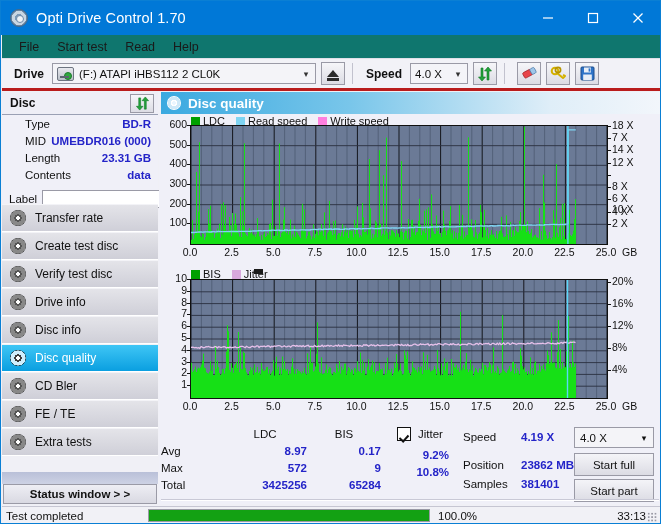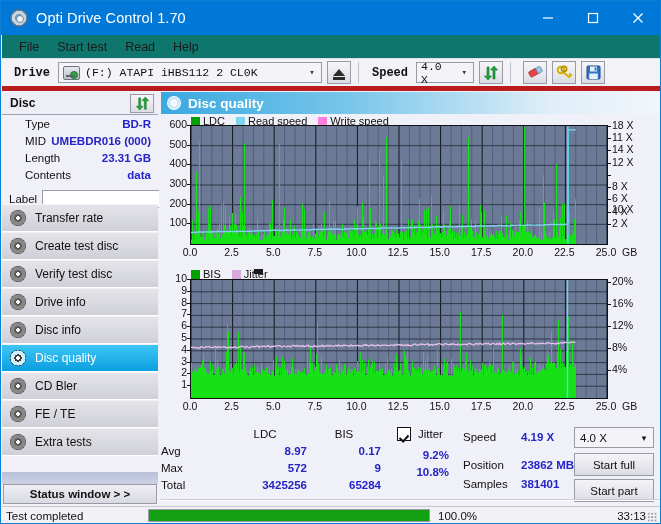--- a/index.html
+++ b/index.html
@@ -53,22 +53,21 @@
   }
   .menu-item {
     font-size: 12.5px; color: #1a1a1a; padding: 2px 9px; white-space: nowrap;
   }
 
   
   .toolbar {
     position: absolute; left: 1px; top: 58px; width: 658px; height: 32px;
     background: #f2f2f7;
     display: flex; align-items: center; padding: 0 6px;
-    border-bottom: 5px solid #b91c1c;
-    font-family: Liberation Mono, monospace;
+    border-bottom: 3px solid #b91c1c;
   }
   .tbl-label { font-size: 12px; font-weight: bold; color: #111; margin: 0 8px 0 6px; }
   .combo {
     height: 21px; background: #f4f4f8; border: 1px solid #9a9aa6;
     display: flex; align-items: center; font-size: 11.5px; color: #111;
     padding-left: 4px; position: relative;
   }
   .combo .caret {
     margin-left: auto; width: 18px; text-align: center; font-size: 9px; color: #333;
   }
@@ -884,21 +883,21 @@
         <div class="ytick" style="left:0;top:56.0px;width:28px;">300</div>
         <div style="position:absolute;left:28px;top:63.0px;width:4px;height:1px;background:#111;"></div>
         <div class="ytick" style="left:0;top:75.7px;width:28px;">200</div>
         <div style="position:absolute;left:28px;top:82.7px;width:4px;height:1px;background:#111;"></div>
         <div class="ytick" style="left:0;top:95.3px;width:28px;">100</div>
         <div style="position:absolute;left:28px;top:102.3px;width:4px;height:1px;background:#111;"></div>
       </div>
     <div id="top-rlabels">
         <div class="rtick" style="left:453.0px;top:-2.4px;">18 X</div>
         <div style="position:absolute;left:448.0px;top:4.6px;width:4px;height:1px;background:#111;"></div>
-        <div class="rtick" style="left:453.0px;top:9.9px;">11 X</div>
+        <div class="rtick" style="left:453.0px;top:9.9px;">7 X</div>
         <div style="position:absolute;left:448.0px;top:16.9px;width:4px;height:1px;background:#111;"></div>
         <div class="rtick" style="left:453.0px;top:22.2px;">14 X</div>
         <div style="position:absolute;left:448.0px;top:29.2px;width:4px;height:1px;background:#111;"></div>
         <div class="rtick" style="left:453.0px;top:34.5px;">12 X</div>
         <div style="position:absolute;left:448.0px;top:41.5px;width:4px;height:1px;background:#111;"></div>
         <div class="rtick" style="left:453.0px;top:46.8px;margin-top:35px;">10 X</div>
         <div style="position:absolute;left:448.0px;top:53.8px;width:4px;height:1px;background:#111;"></div>
         <div class="rtick" style="left:453.0px;top:59.1px;">8 X</div>
         <div style="position:absolute;left:448.0px;top:66.1px;width:4px;height:1px;background:#111;"></div>
         <div class="rtick" style="left:453.0px;top:71.4px;">6 X</div>

